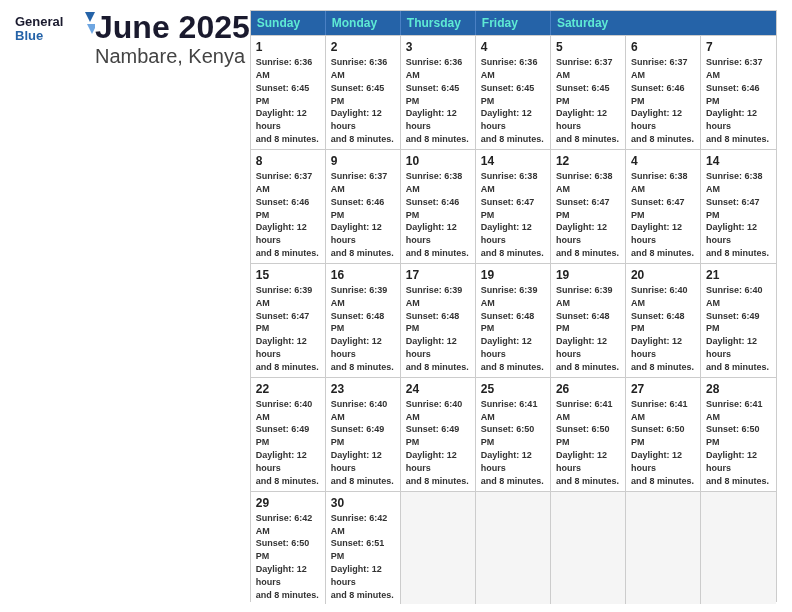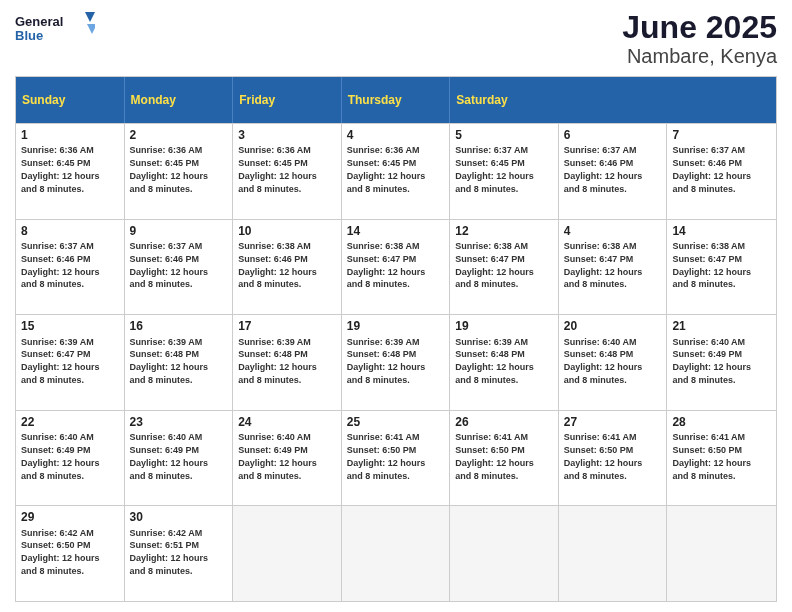--- a/index.html
+++ b/index.html
@@ -9,35 +9,34 @@
       background: #fff;
       font-family: Arial, sans-serif;
       font-size: 11px;
       overflow: hidden;
     }
     .page {
       width: 792px;
       height: 612px;
       padding: 10px 15px 10px 15px;
       display: flex;
-      flex-direction: column;
+      flex-direction: row;
     }
     .header {
       display: flex;
       justify-content: space-between;
       align-items: flex-start;
       margin-bottom: 8px;
     }
     .logo {
       display: flex;
       align-items: center;
       gap: 4px;
     }
     .title-block {
-      text-align: right;
     }
     .month-title {
       font-size: 32px;
       font-weight: bold;
       color: #1a1a2e;
       line-height: 1.1;
     }
     .location {
       font-size: 20px;
       color: #444;
@@ -47,24 +46,24 @@
       display: flex;
       flex-direction: column;
       border: 1px solid #ccc;
     }
     .cal-header {
       display: grid;
       grid-template-columns: repeat(7, 1fr);
       background: #2563a8;
     }
     .cal-header-cell {
-      color: #fde047;
+      color: #5eead4;
       font-weight: bold;
       font-size: 12px;
-      padding: 16px 6px;
+      padding: 5px 6px;
       border-right: 1px solid #4a80c4;
     }
     .cal-header-cell:last-child { border-right: none; }
     .cal-body {
       flex: 1;
       display: flex;
       flex-direction: column;
     }
     .cal-row {
       display: grid;
@@ -112,22 +111,22 @@
     <div class="title-block">
       <div class="month-title">June 2025</div>
       <div class="location">Nambare, Kenya</div>
     </div>
   </div>
 
   <div class="calendar">
     <div class="cal-header">
       <div class="cal-header-cell">Sunday</div>
       <div class="cal-header-cell">Monday</div>
+      <div class="cal-header-cell">Thursday</div>
       <div class="cal-header-cell">Friday</div>
-      <div class="cal-header-cell">Thursday</div>
       <div class="cal-header-cell">Saturday</div>
     </div>
     <div class="cal-body" id="cal-body">
     <div class="cal-row">
           <div class="cal-cell">
         <span class="day-num">1</span>
         <span class="cell-text">Sunrise: 6:36 AM<br>Sunset: 6:45 PM<br>Daylight: 12 hours<br>and 8 minutes.</span>
       </div>
           <div class="cal-cell">
         <span class="day-num">2</span>

